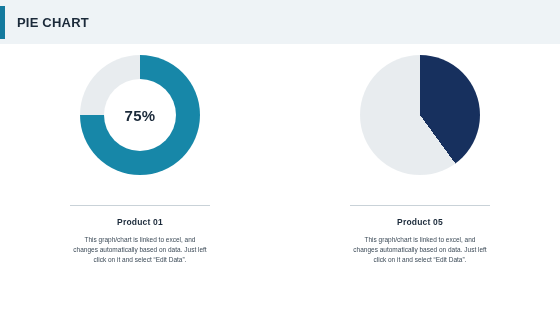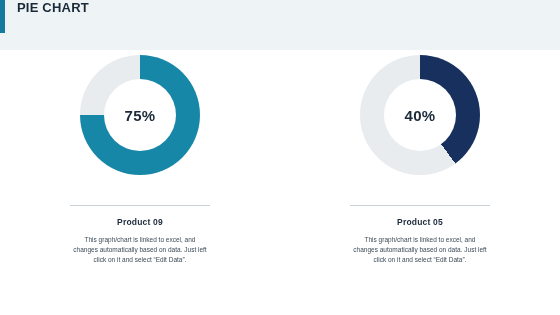--- a/index.html
+++ b/index.html
@@ -18,24 +18,24 @@
     width: 560px;
     height: 315px;
     background: #ffffff;
     box-sizing: border-box;
   }
   .title-bar {
     position: absolute;
     left: 0;
     top: 0;
     width: 560px;
-    height: 50px;
+    height: 44px;
     background: #eef3f6;
     display: flex;
-    align-items: flex-start;
+    align-items: center;
   }
   .title-accent {
     width: 5px;
     height: 33px;
     background: #147a9e;
     flex: 0 0 auto;
   }
   .title-text {
     font-size: 13px;
     font-weight: bold;
@@ -128,30 +128,27 @@
   <div class="columns">
 
     <div class="col">
       <div class="donut-wrap">
         <div class="donut" id="donut-1" style="background: conic-gradient(rgb(23, 135, 168) 0deg, rgb(23, 135, 168) 270deg, rgb(232, 236, 239) 270deg, rgb(232, 236, 239) 360deg);"></div>
         <div class="donut-hole">
           <span class="donut-label">75%</span>
         </div>
       </div>
       <div class="divider"></div>
-      <div class="prod-name">Product 09</div>
+      <div class="prod-name">Product 01</div>
       <div class="prod-desc">This graph/chart is linked to excel, and changes automatically based on data. Just left click on it and select “Edit Data”.</div>
     </div>
 
     <div class="col">
       <div class="donut-wrap">
         <div class="donut" id="donut-2" style="background: conic-gradient(rgb(23, 48, 94) 0deg, rgb(23, 48, 94) 144deg, rgb(232, 236, 239) 144deg, rgb(232, 236, 239) 360deg);"></div>
-        <div class="donut-hole">
-          <span class="donut-label">40%</span>
-        </div>
       </div>
       <div class="divider"></div>
       <div class="prod-name">Product 05</div>
       <div class="prod-desc">This graph/chart is linked to excel, and changes automatically based on data. Just left click on it and select “Edit Data”.</div>
     </div>
 
 
   </div>
 </div>
 

